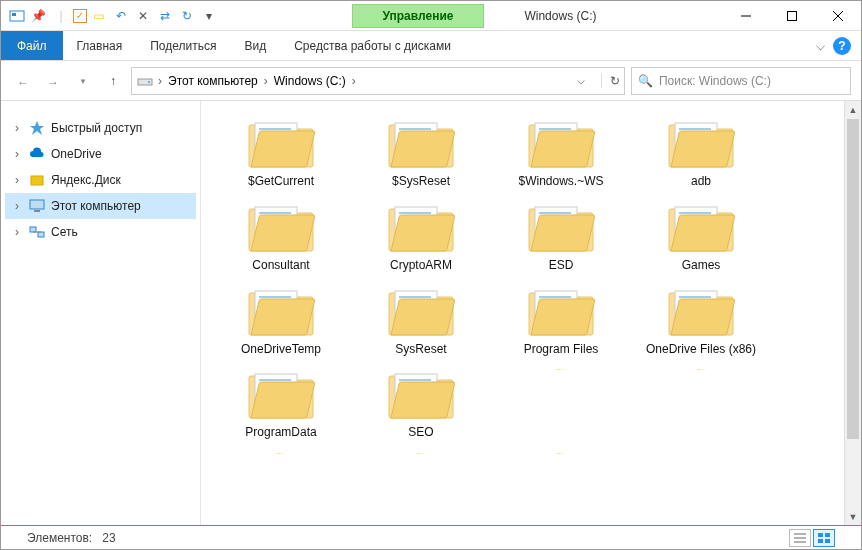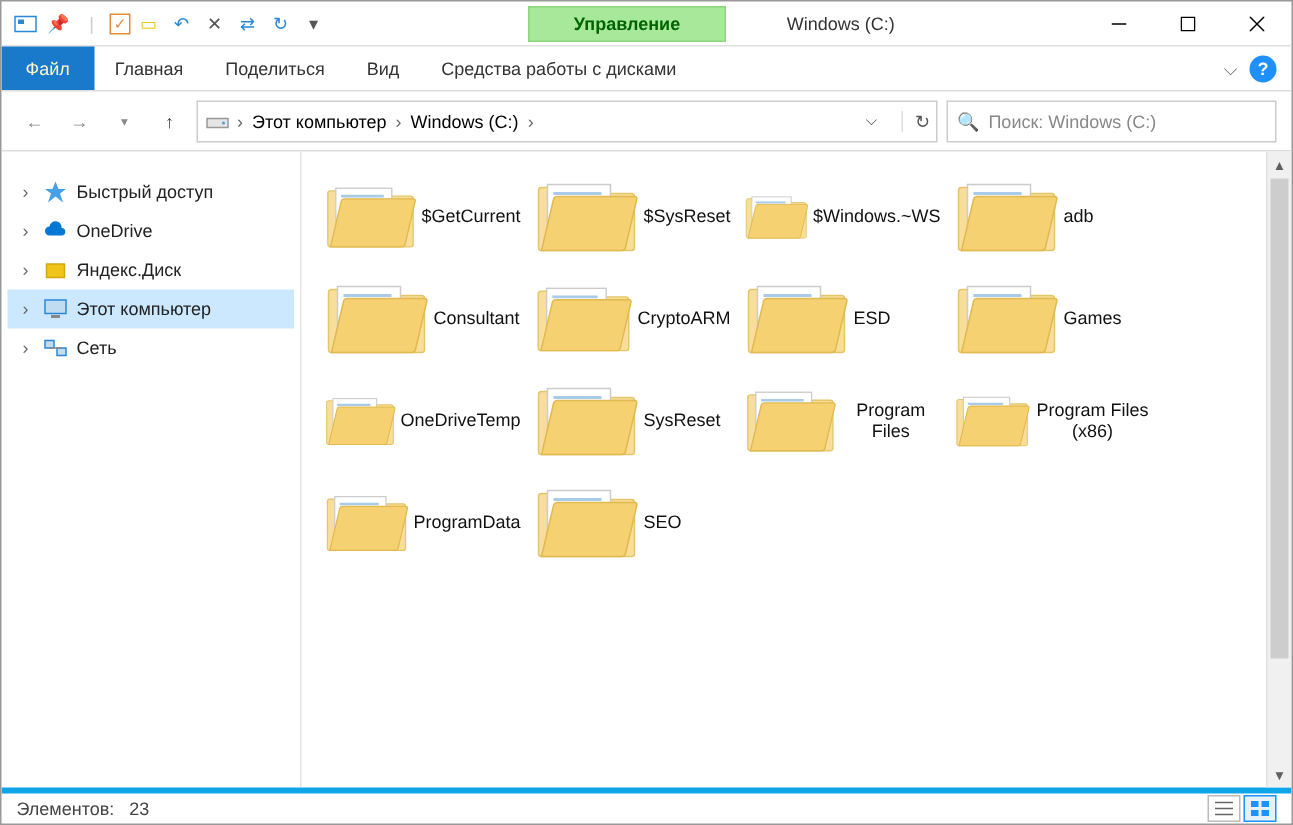--- a/index.html
+++ b/index.html
@@ -37,31 +37,31 @@
 
 .body { flex: 1; display: flex; overflow: hidden; }
 .tree { width: 200px; border-right: 1px solid #e5e5e5; padding: 14px 4px; }
 .tree-item { display: flex; align-items: center; gap: 6px; padding: 5px 6px; color: #222; }
 .tree-item.selected { background: #cce8ff; }
 .tree-exp { width: 12px; text-align: center; color: #666; }
 .tree-icon { width: 16px; height: 16px; display: flex; align-items: center; justify-content: center; }
 
 .content-wrap { flex: 1; display: flex; overflow: hidden; }
 .content { flex: 1; overflow-y: hidden; padding: 10px 0 0 10px; display: flex; flex-wrap: wrap; align-content: flex-start; }
-.folder { width: 140px; display: flex; flex-direction: row; align-items: center; text-align: center; padding: 6px 4px; gap: 2px; }
+.folder { width: 140px; display: flex; flex-direction: column; align-items: center; text-align: center; padding: 6px 4px; gap: 2px; }
 .folder svg { width: 72px; height: 56px; }
 .folder .label { font-size: 12px; color: #111; line-height: 1.15; word-wrap: break-word; max-width: 120px; }
 .scrollbar { width: 17px; background: #f0f0f0; border-left: 1px solid #e0e0e0; position: relative; }
 .scrollbar .thumb { position: absolute; top: 18px; left: 2px; right: 2px; height: 320px; background: #cdcdcd; }
 .scrollbar .arrow { position: absolute; left: 0; right: 0; height: 17px; display: flex; align-items: center; justify-content: center; color: #606060; font-size: 9px; }
 .scrollbar .arrow.up { top: 0; }
 .scrollbar .arrow.down { bottom: 0; }
 
 
-.status { height: 24px; border-top: 4px solid #0ea5e9; display: flex; align-items: center; padding: 0 10px; gap: 10px; color: #444; }
+.status { height: 24px; border-top: 1px solid #0ea5e9; display: flex; align-items: center; padding: 0 26px; gap: 10px; color: #444; }
 .status .views { margin-left: auto; display: flex; gap: 2px; }
 .view-btn { width: 22px; height: 18px; border: 1px solid #bbb; display: flex; align-items: center; justify-content: center; }
 .view-btn.active { border-color: #1e90ff; background: #e5f1fb; }
 </style>
 </head>
 <body>
 
 <div class="titlebar">
   <div class="qat">
     <div class="qat-item">
@@ -323,21 +323,21 @@
         </div>
         <div class="folder">
           <svg viewBox="0 0 72 56">
     <path d="M4 10 L4 48 Q4 50 6 50 L66 50 Q68 50 68 48 L68 14 Q68 12 66 12 L30 12 L26 8 L6 8 Q4 8 4 10 Z" fill="#f8de9a" stroke="#e5c569"></path>
     <rect x="10" y="6" width="42" height="38" fill="#fff" stroke="#ccc"></rect>
     <line x1="14" y1="12" x2="46" y2="12" stroke="#a7cbe8" stroke-width="2"></line>
     <line x1="14" y1="18" x2="46" y2="18" stroke="#a7cbe8" stroke-width="2"></line>
     <line x1="14" y1="24" x2="46" y2="24" stroke="#a7cbe8" stroke-width="2"></line>
     <path d="M6 50 L14 16 Q14.5 14 16.5 14 L68 14 Q70 14 69.5 16 L62 48 Q61.5 50 59.5 50 Z" fill="#f5d171" stroke="#e0b94f"></path>
   </svg>
-          <div class="label">Program Files (x86)</div>
+          <div class="label">OneDrive Files (x86)</div>
         </div>
         <div class="folder">
           <svg viewBox="0 0 72 56">
     <path d="M4 10 L4 48 Q4 50 6 50 L66 50 Q68 50 68 48 L68 14 Q68 12 66 12 L30 12 L26 8 L6 8 Q4 8 4 10 Z" fill="#f8de9a" stroke="#e5c569"></path>
     <rect x="10" y="6" width="42" height="38" fill="#fff" stroke="#ccc"></rect>
     <line x1="14" y1="12" x2="46" y2="12" stroke="#a7cbe8" stroke-width="2"></line>
     <line x1="14" y1="18" x2="46" y2="18" stroke="#a7cbe8" stroke-width="2"></line>
     <line x1="14" y1="24" x2="46" y2="24" stroke="#a7cbe8" stroke-width="2"></line>
     <path d="M6 50 L14 16 Q14.5 14 16.5 14 L68 14 Q70 14 69.5 16 L62 48 Q61.5 50 59.5 50 Z" fill="#f5d171" stroke="#e0b94f"></path>
   </svg>

